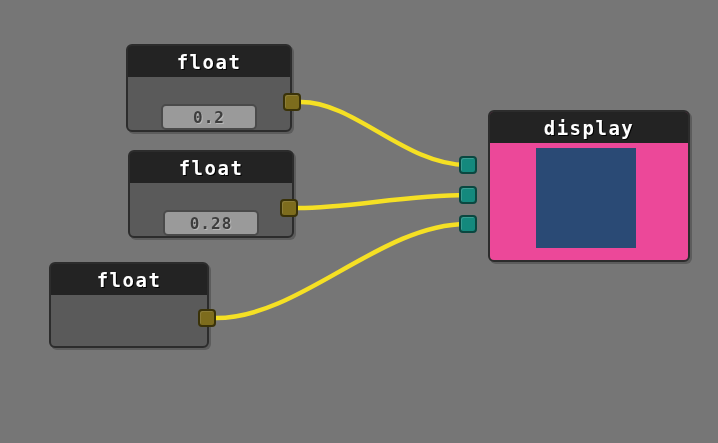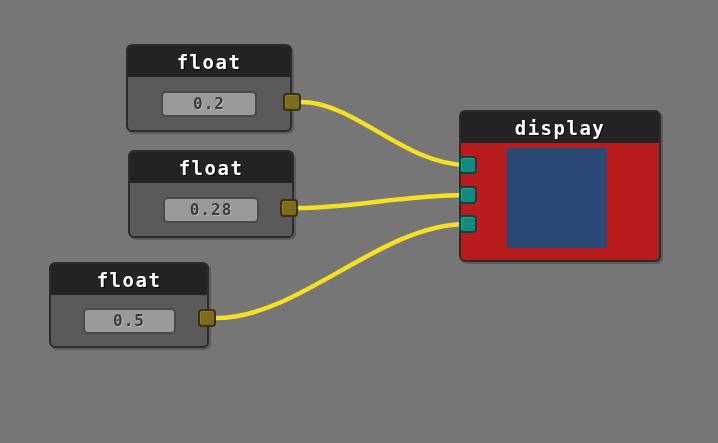--- a/index.html
+++ b/index.html
@@ -41,21 +41,21 @@
     font-size: 19px;
     font-weight: bold;
     letter-spacing: 1.5px;
     border-radius: 3px 3px 0 0;
     text-shadow: 1px 1px 0 #000;
     -webkit-font-smoothing: none;
   }
   .node-body {
     box-sizing: border-box;
     display: flex;
-    align-items: center;
+    align-items: flex-end;
     justify-content: center;
   }
   .value-field {
     box-sizing: border-box;
     background: #9a9a9a;
     border: 2px solid #4a4a4a;
     border-radius: 5px;
     color: #3d3d3d;
     font-size: 16px;
     font-weight: bold;
@@ -109,27 +109,24 @@
   <div class="node" id="node-float-2" style="left: 128px; top: 150px; width: 166px; height: 88px; background: rgb(90, 90, 90); border-color: rgb(44, 44, 44);">
     <div class="node-title" style="background: rgb(35, 35, 35); color: rgb(255, 255, 255);">float</div>
     <div class="node-body" style="height: 53px;">
       <div class="value-field" style="width: 96px; height: 26px; background: rgb(154, 154, 154); color: rgb(61, 61, 61);">0.28</div>
     </div>
     <div class="port port-out" id="port-out-1" style="left: 150px; top: 47px; background: rgb(125, 108, 29);"></div>
   </div>
 
   <div class="node" id="node-float-3" style="left: 49px; top: 262px; width: 160px; height: 86px; background: rgb(90, 90, 90); border-color: rgb(44, 44, 44);">
     <div class="node-title" style="background: rgb(35, 35, 35); color: rgb(255, 255, 255);">float</div>
-    <div class="node-body" style="height: 51px;">
-      <div class="value-field" style="width: 93px; height: 26px; background: rgb(154, 154, 154); color: rgb(61, 61, 61);">0.5</div>
-    </div>
     <div class="port port-out" id="port-out-2" style="left: 147px; top: 45px; background: rgb(125, 108, 29);"></div>
   </div>
 
-  <div class="node" id="node-display" style="left: 459px; top: 110px; width: 202px; height: 152px; background: #b91c1c; border-color: rgb(44, 44, 44);">
+  <div class="node" id="node-display" style="left: 488px; top: 110px; width: 202px; height: 152px; background: #ec4899; border-color: rgb(44, 44, 44);">
     <div class="node-title" style="background: rgb(35, 35, 35); color: rgb(255, 255, 255);">display</div>
     <div class="node-body" style="height: 117px;">
       <div class="preview-swatch" id="preview-swatch" style="left: 46px; top: 36px; width: 100px; height: 100px; background: rgb(42, 74, 117);"></div>
     </div>
   </div>
 
   <div class="port port-in" id="port-in-0" style="left: 459px; top: 156px; background: rgb(20, 137, 125);"></div>
   <div class="port port-in" id="port-in-1" style="left: 459px; top: 186px; background: rgb(20, 137, 125);"></div>
   <div class="port port-in" id="port-in-2" style="left: 459px; top: 215px; background: rgb(20, 137, 125);"></div>
 

